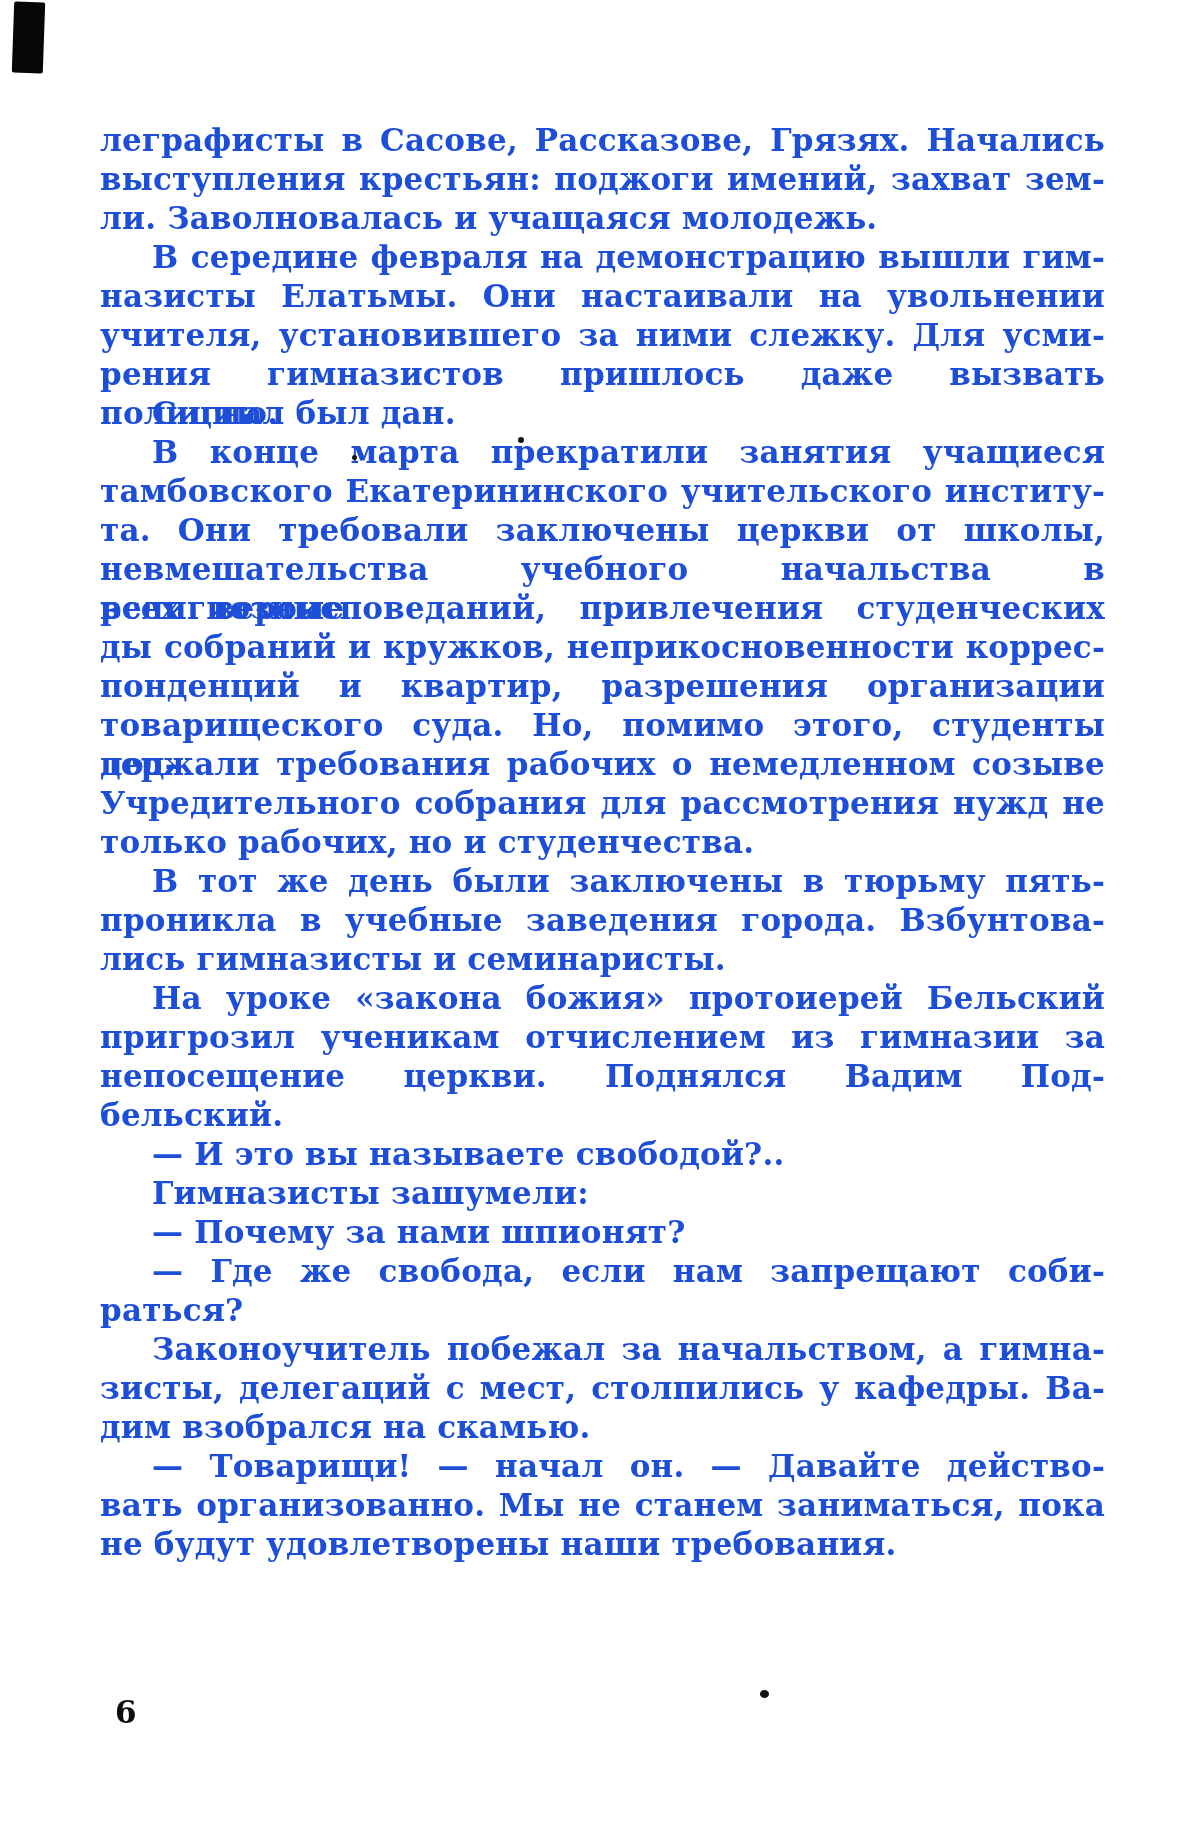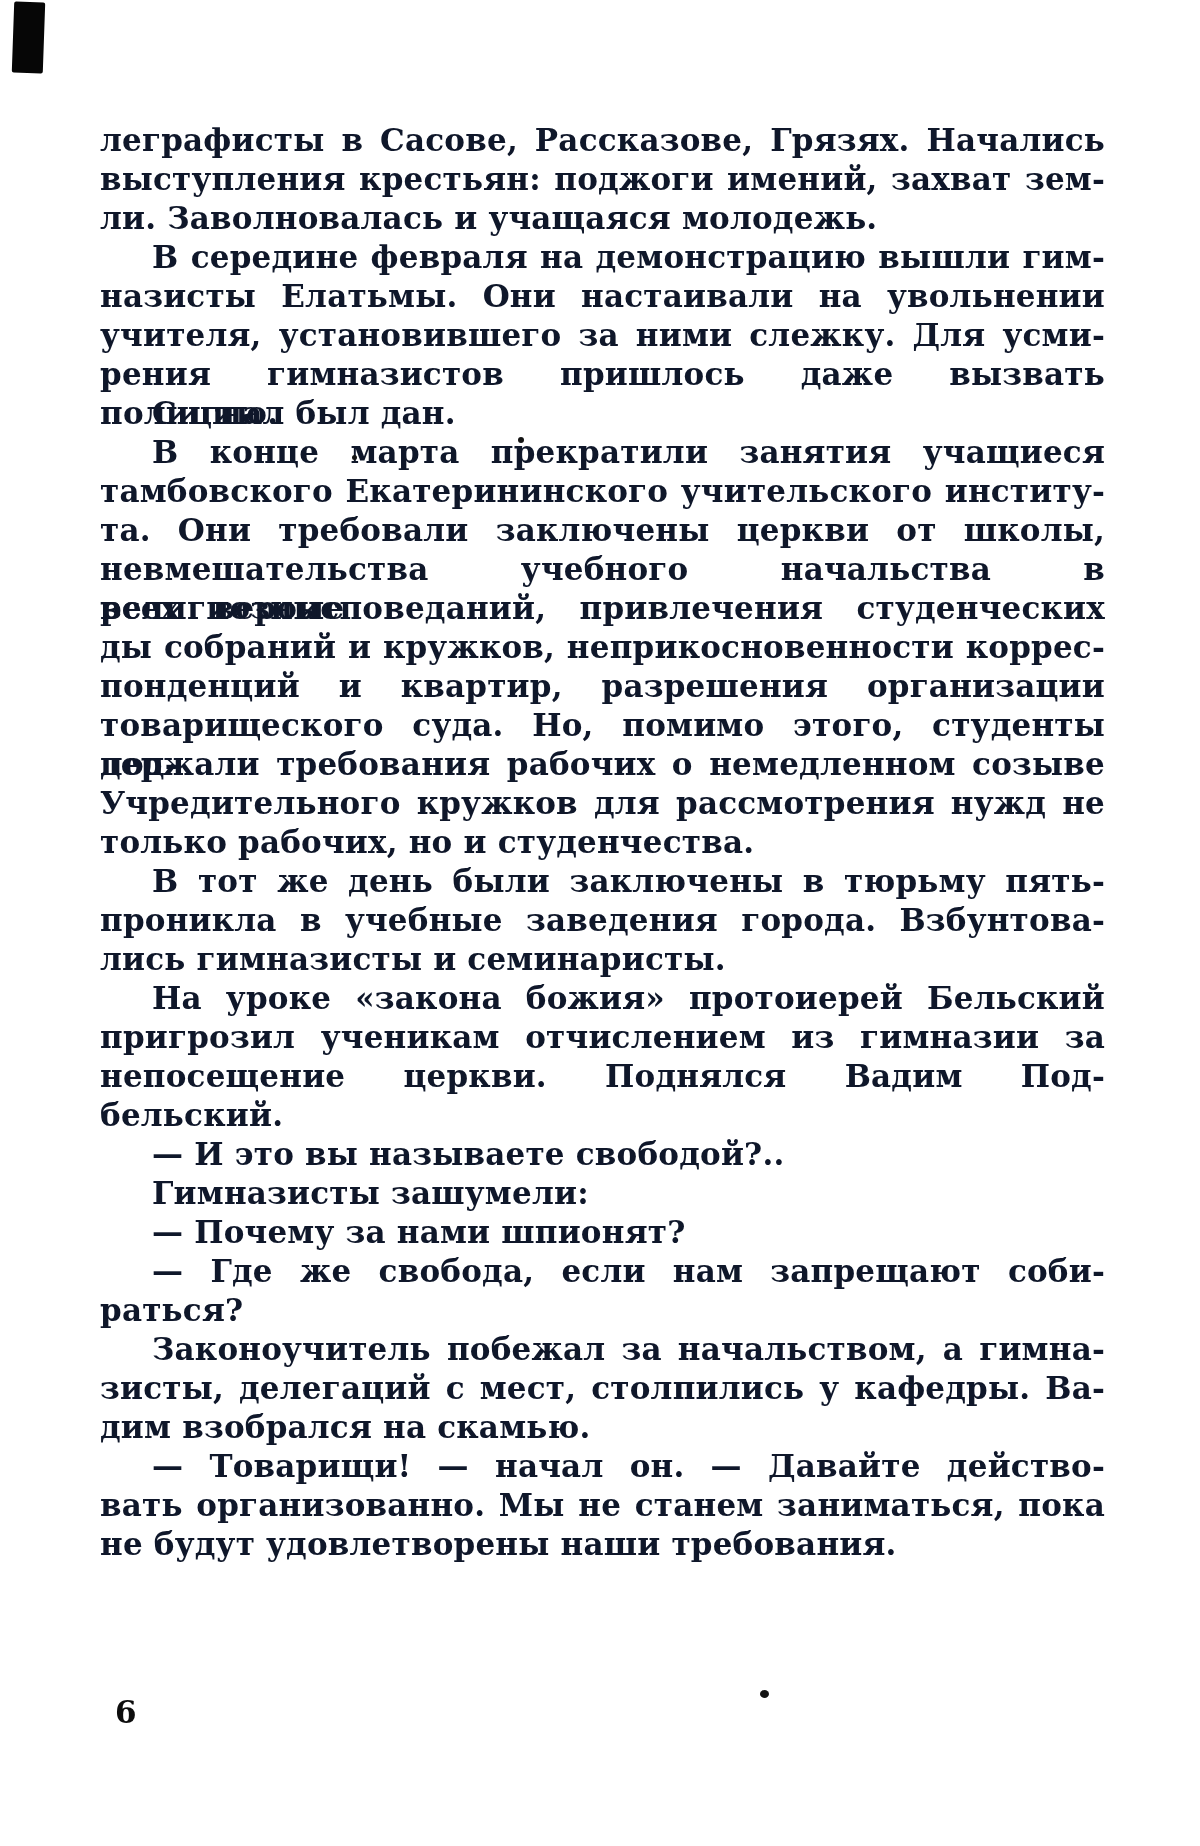--- a/index.html
+++ b/index.html
@@ -23,21 +23,21 @@
     width: 1005px;
   }
   .line {
     font-size: 31px;
     font-weight: 700;
     line-height: 39px;
     height: 39px;
     white-space: normal;
     text-align: left;
     letter-spacing: 0.2px;
-    color: #0f172a;
+    color: #1d4ed8;
   }
   .line.just {
     text-align: justify;
     text-align-last: justify;
   }
   .line.ind {
     padding-left: 52px;
   }
   .page-number {
     position: absolute;
@@ -83,21 +83,21 @@
       <div class="line ind">Сигнал был дан.</div>
       <div class="line just ind">В конце марта прекратили занятия учащиеся</div>
       <div class="line just">тамбовского Екатерининского учительского институ-</div>
       <div class="line just">та. Они требовали заключены церкви от школы,</div>
       <div class="line just">невмешательства учебного начальства в религиозные</div>
       <div class="line just">всех вероисповеданий, привлечения студенческих</div>
       <div class="line just">ды собраний и кружков, неприкосновенности коррес-</div>
       <div class="line just">понденций и квартир, разрешения организации</div>
       <div class="line just">товарищеского суда. Но, помимо этого, студенты под-</div>
       <div class="line just">держали требования рабочих о немедленном созыве</div>
-      <div class="line just">Учредительного кружков для рассмотрения нужд не</div>
+      <div class="line just">Учредительного собрания для рассмотрения нужд не</div>
       <div class="line">только рабочих, но и студенчества.</div>
       <div class="line just ind">В тот же день были заключены в тюрьму пять-</div>
       <div class="line just">проникла в учебные заведения города. Взбунтова-</div>
       <div class="line">лись гимназисты и семинаристы.</div>
       <div class="line just ind">На уроке «закона божия» протоиерей Бельский</div>
       <div class="line just">пригрозил ученикам отчислением из гимназии за</div>
       <div class="line just">непосещение церкви. Поднялся Вадим Под-</div>
       <div class="line">бельский.</div>
       <div class="line ind">— И это вы называете свободой?..</div>
       <div class="line ind">Гимназисты зашумели:</div>

